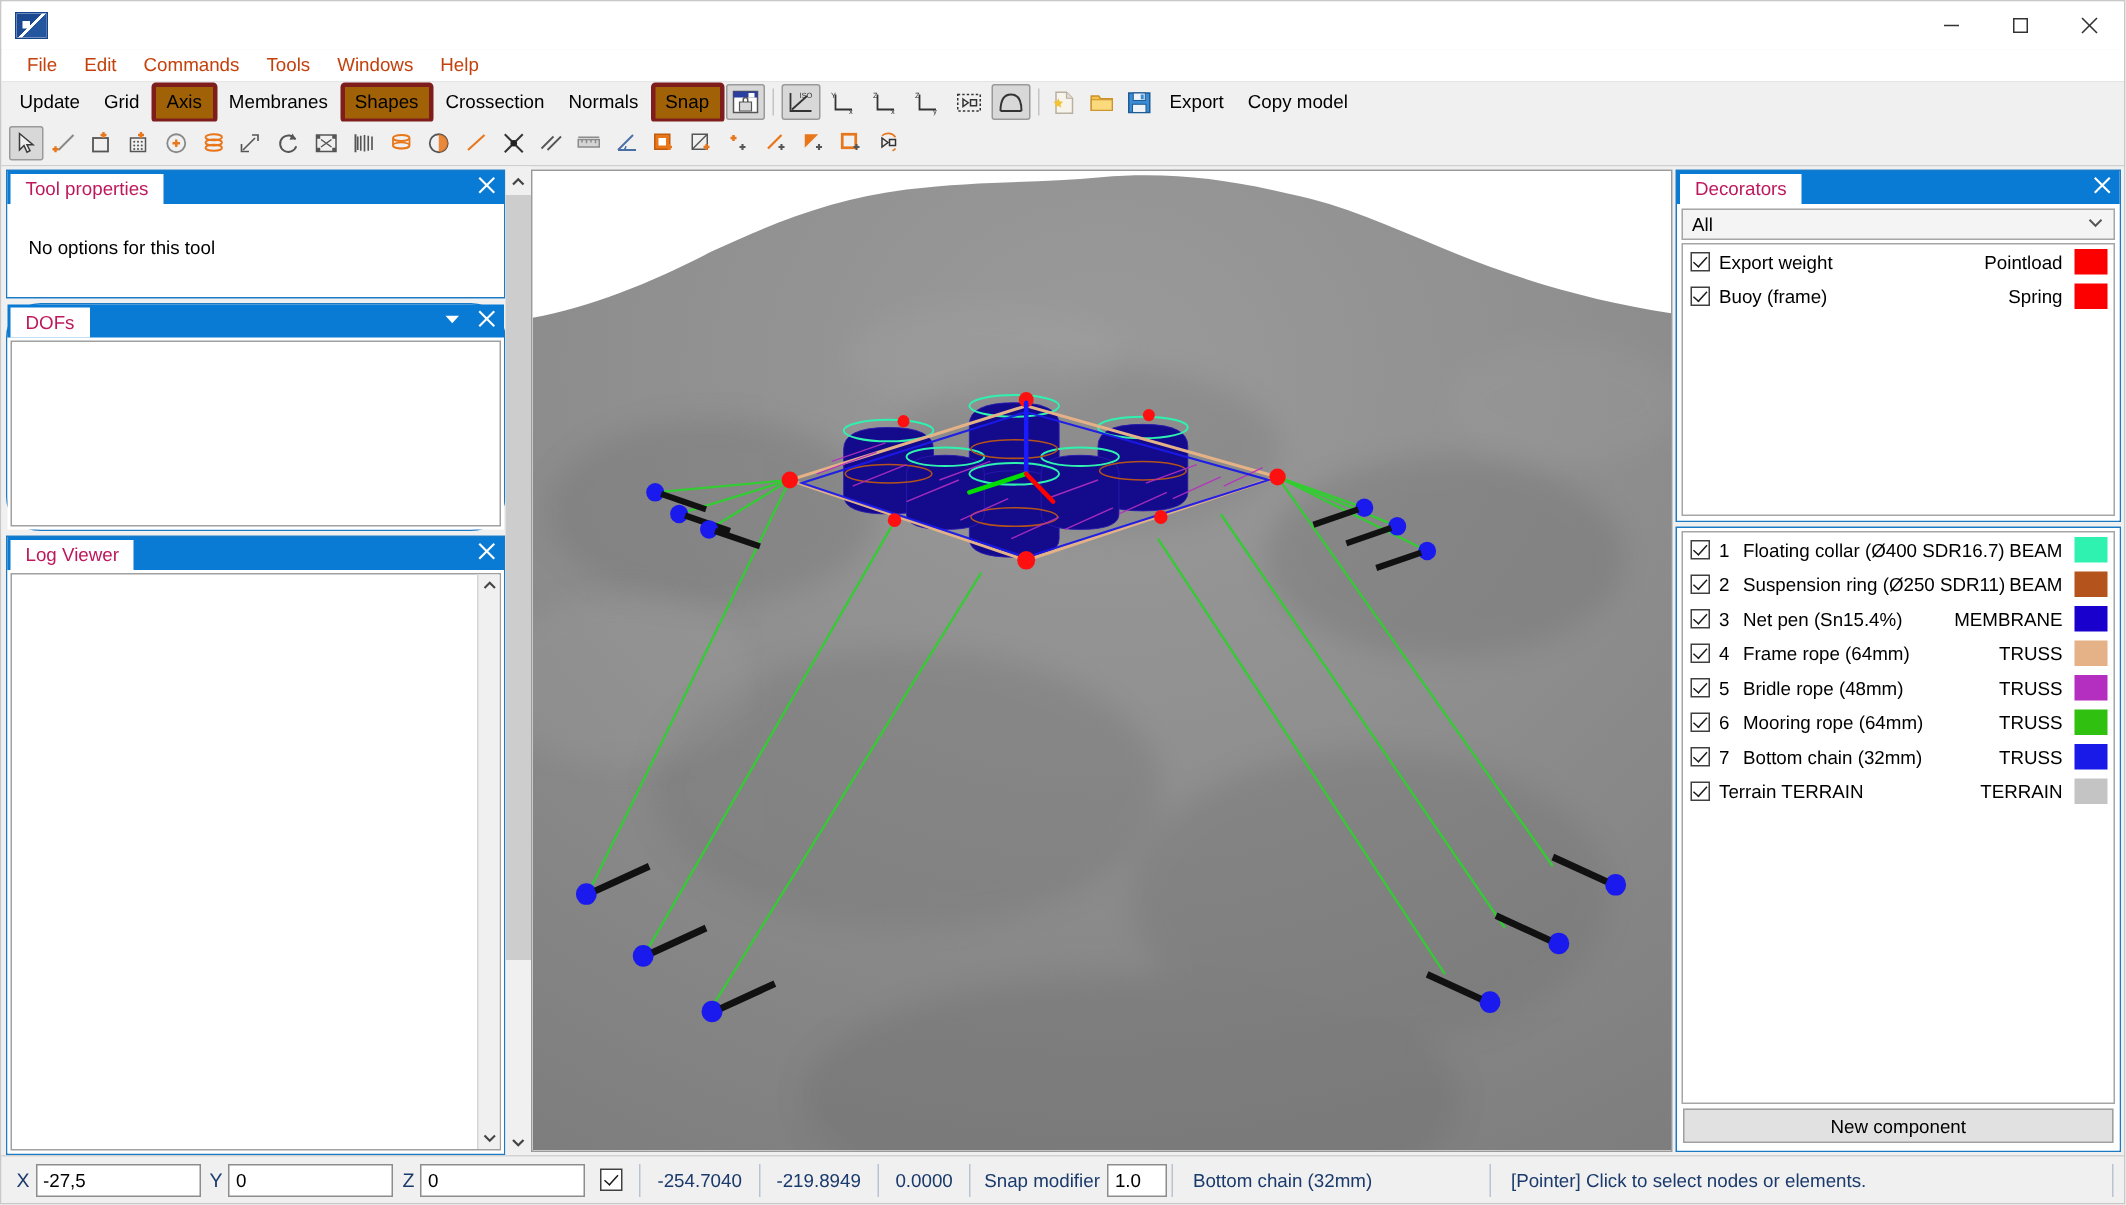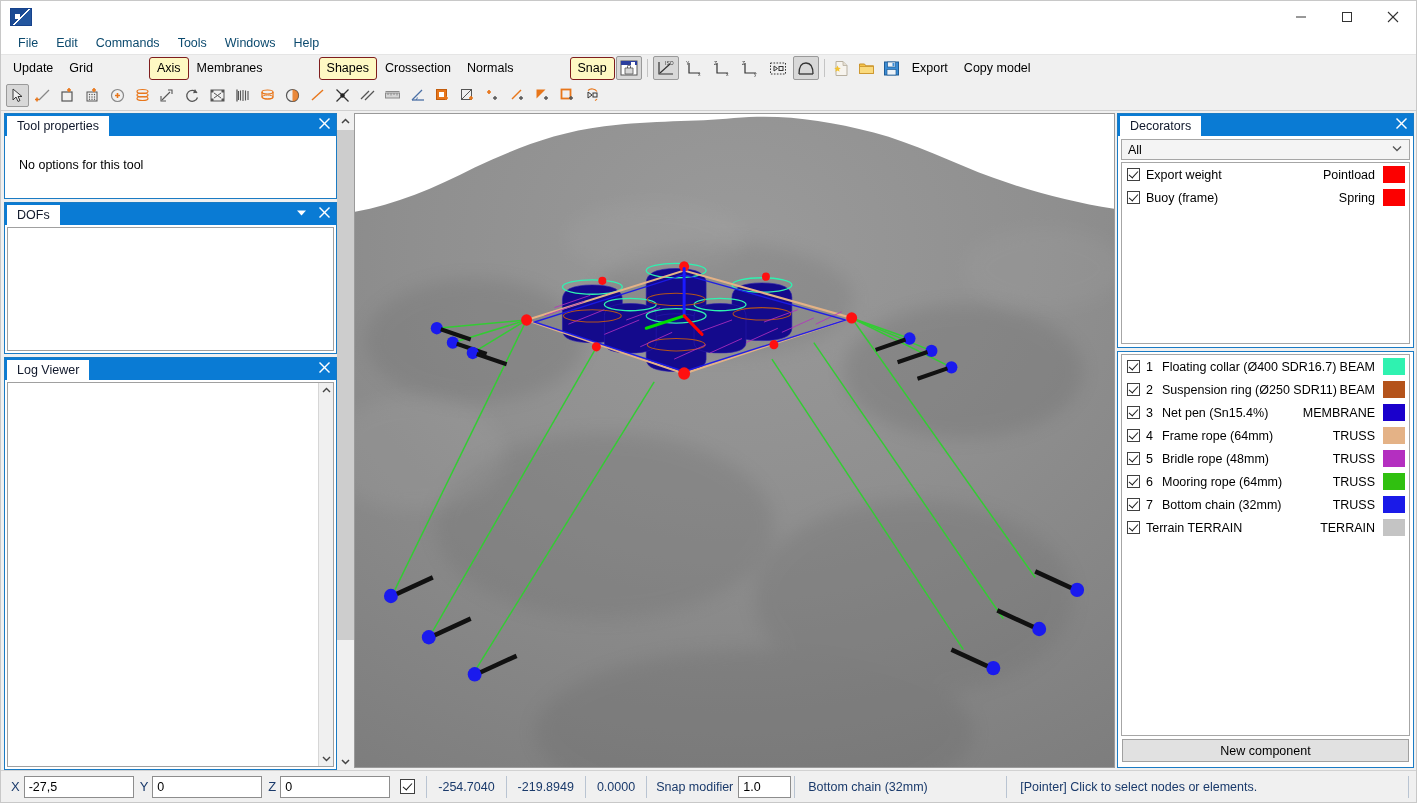--- a/index.html
+++ b/index.html
@@ -62,21 +62,21 @@
   .menubar {
     height: 22px; min-height: 22px;
     background: #ffffff;
     display: flex; align-items: center;
     padding-left: 8px;
     border-bottom: 1px solid #e5e5e5;
   }
   .menu-item {
     padding: 3px 9px 4px 9px;
     font-size: 12.5px;
-    color: #0c4a6e;
+    color: #c2410c;
     white-space: nowrap;
     line-height: 14px;
   }
 
   
   .toolbar {
     background: #f0f0f0;
     display: flex; align-items: center;
     padding: 0 4px;
   }
@@ -87,24 +87,23 @@
   }
   .tb-text-btn {
     padding: 3px 7px 4px 7px;
     font-size: 12.5px;
     border: 1px solid transparent;
     border-radius: 2px;
     white-space: nowrap;
     line-height: 14px;
   }
   .tb-text-btn.active {
-    background: #fef9c3;
-    border: 1px solid #7f1d1d;
+    background: #a16207;
+    border: 3px solid #7f1d1d;
     border-radius: 3px;
-    margin-left: 48px;
   }
   .tb-plain {
     padding: 3px 8px 4px 8px;
     font-size: 12.5px;
     white-space: nowrap;
     line-height: 14px;
   }
   .tb-icon-btn {
     width: 23px; height: 23px;
     display: flex; align-items: center; justify-content: center;
@@ -178,21 +177,21 @@
     min-height: 0;
   }
   .panel-head {
     height: 22px; min-height: 22px;
     background: #0a7bd4;
     display: flex; align-items: flex-end;
     position: relative;
   }
   .panel-tab {
     background: #ffffff;
-    color: #0f172a;
+    color: #be185d;
     font-size: 12.5px;
     padding: 3px 10px 3px 10px;
     line-height: 15px;
     margin-left: 2px;
     height: 20px;
     display: flex; align-items: center;
   }
   .panel-head-actions {
     margin-left: auto;
     display: flex; align-items: center;
@@ -216,21 +215,21 @@
 
   .tool-props-body {
     background: #ffffff;
     flex: 1;
     padding: 22px 0 0 14px;
     font-size: 12.5px;
   }
 
   .p-toolprops { height: 86px; min-height: 86px; }
   .p-objprops  { height: 192px; min-height: 192px; }
-  .p-dofs      { height: 152px; min-height: 152px; }
+  .p-dofs      { height: 152px; min-height: 152px; border-radius: 23px; }
   .p-log       { flex: 1; }
 
   .log-area {
     display: flex;
     width: 100%; height: 100%;
     border: 1px solid #a0a0a0;
     background: #ffffff;
   }
   .log-text { flex: 1; }
   .log-scroll {
@@ -366,21 +365,21 @@
     height: 22px;
     border: 1px solid #8d8d8d;
     background: #ffffff;
     font-size: 12.5px;
     font-family: "Liberation Sans", sans-serif;
     padding: 0 4px;
     color: #000;
     outline: none;
   }
   .sb-input.xyz { width: 110px; }
-  .sb-input.snapmod { width: 53px; }
+  .sb-input.snapmod { width: 40px; }
   .sb-cb {
     width: 15px; height: 15px;
     border: 1px solid #404040;
     background: #fff;
     margin: 0 8px 0 10px;
     position: relative;
     flex: none;
   }
   .sb-cb::after {
     content: "";

